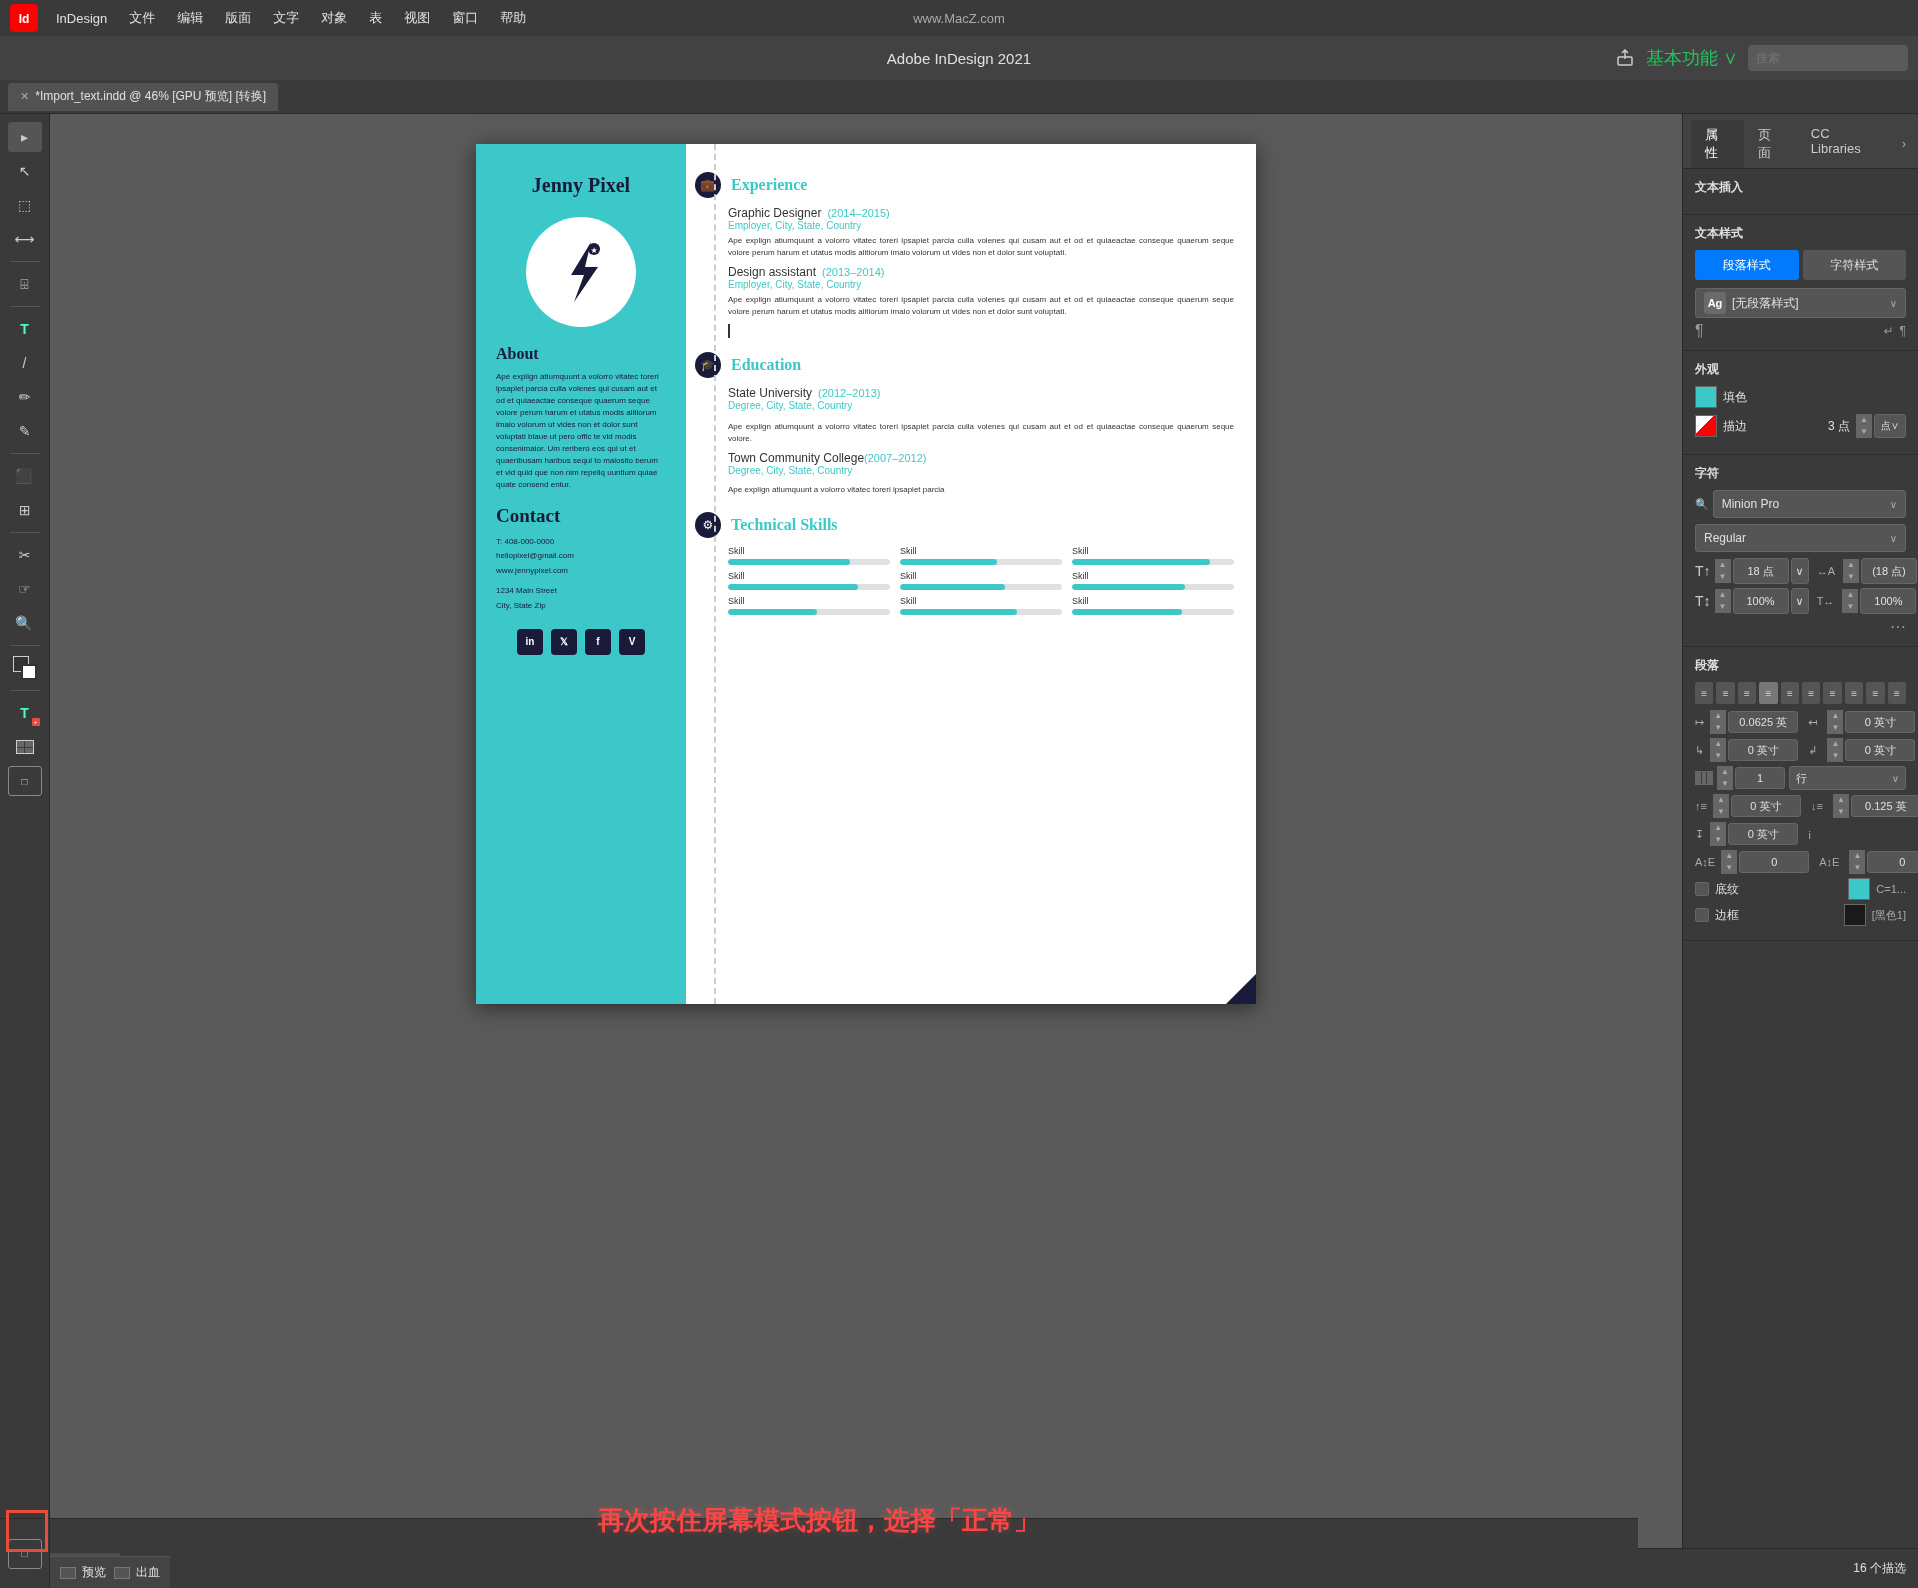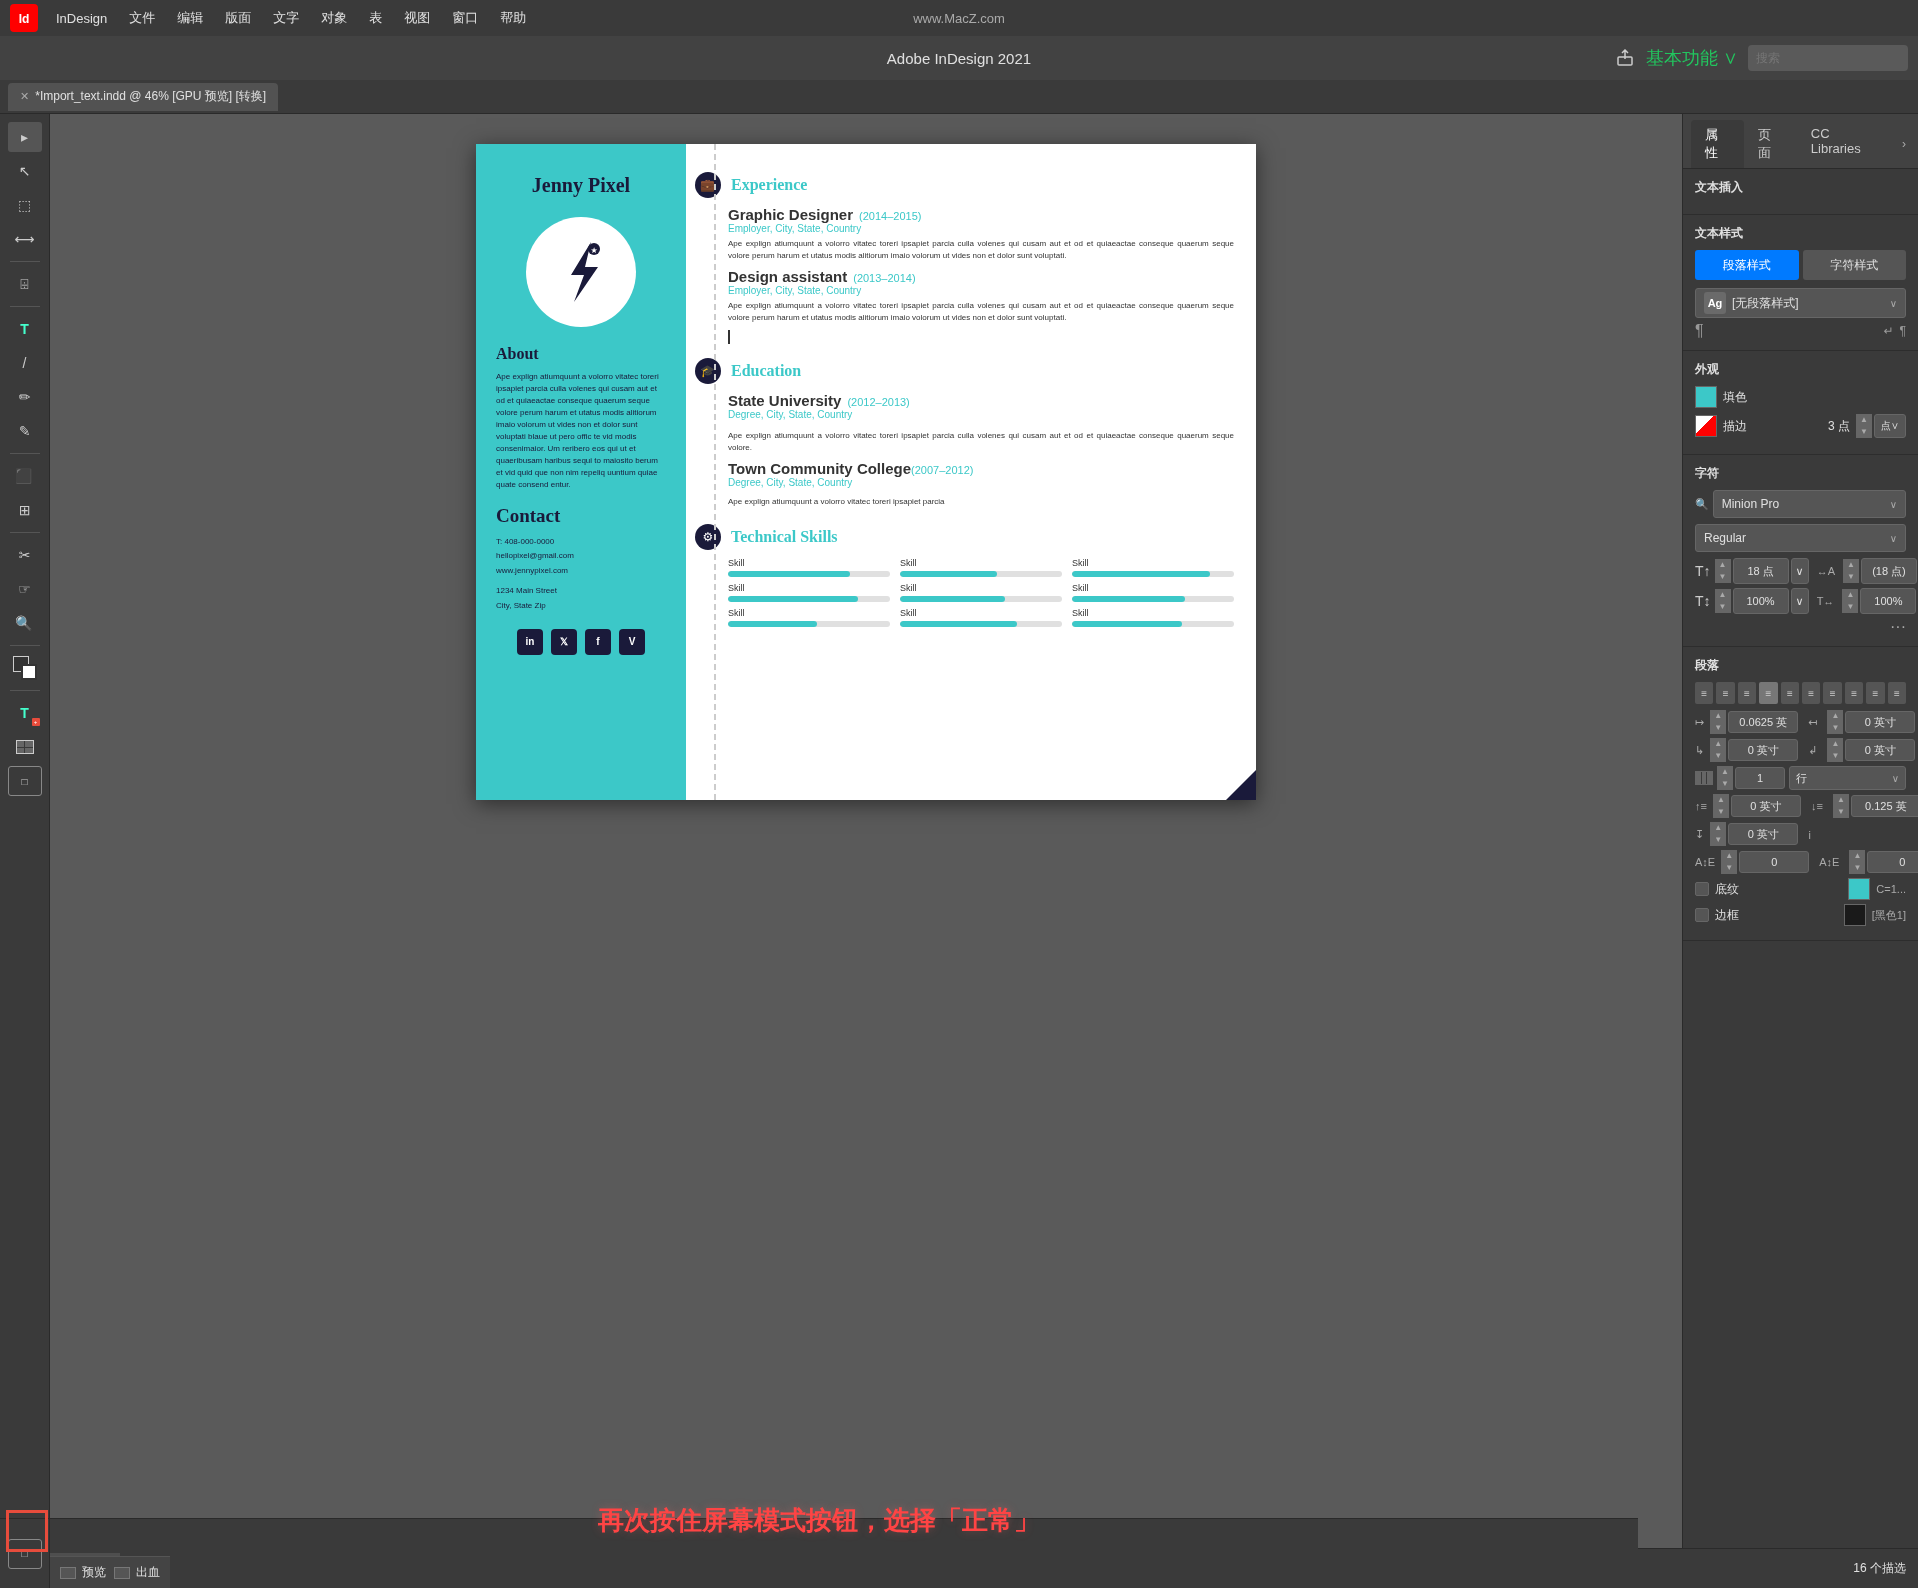--- a/index.html
+++ b/index.html
@@ -61,21 +61,21 @@
 
     
     #canvas-area {
       flex: 1; background: #5a5a5a; overflow: hidden; position: relative;
       display: flex; align-items: flex-start; justify-content: center;
       padding: 20px;
     }
 
     
     #document-page {
-      width: 780px; height: 656px; background: white;
+      width: 780px; height: 860px; background: white;
       display: flex; box-shadow: 0 4px 20px rgba(0,0,0,0.5);
       position: relative; margin-top: 10px;
     }
 
     
     .resume-left {
       width: 210px; background: #3cc8c8; height: 100%;
       display: flex; flex-direction: column; align-items: center;
       padding: 30px 20px;
     }
@@ -108,21 +108,21 @@
       position: absolute; left: 28px; top: 0; bottom: 0;
       width: 1px; border-left: 2px dashed #ccc;
     }
     .section-header { display: flex; align-items: center; gap: 10px; margin-bottom: 4px; margin-top: 8px; }
     .section-icon {
       width: 26px; height: 26px; background: #1a1a3a; border-radius: 50%;
       display: flex; align-items: center; justify-content: center;
       color: white; font-size: 12px; flex-shrink: 0; margin-left: -13px;
     }
     .section-title { font-size: 16px; font-weight: bold; color: #3cc8c8; font-family: 'Georgia', serif; }
-    .job-title { font-size: 15px; color: #333; font-weight: bold; }
+    .job-title { font-size: 12px; color: #333; font-weight: normal; }
     .job-date { color: #3cc8c8; font-size: 11px; }
     .employer { color: #3cc8c8; font-size: 10px; margin-bottom: 4px; }
     .desc-text { font-size: 8px; color: #333; line-height: 1.5; margin-bottom: 6px; text-align: justify; }
     .skills-grid { display: grid; grid-template-columns: 1fr 1fr 1fr; gap: 6px 10px; }
     .skill-item { display: flex; flex-direction: column; gap: 3px; }
     .skill-name { font-size: 9px; color: #333; }
     .skill-bar { height: 6px; background: #e0e0e0; border-radius: 3px; overflow: hidden; }
     .skill-fill { height: 100%; background: #3cc8c8; border-radius: 3px; }
 
     

